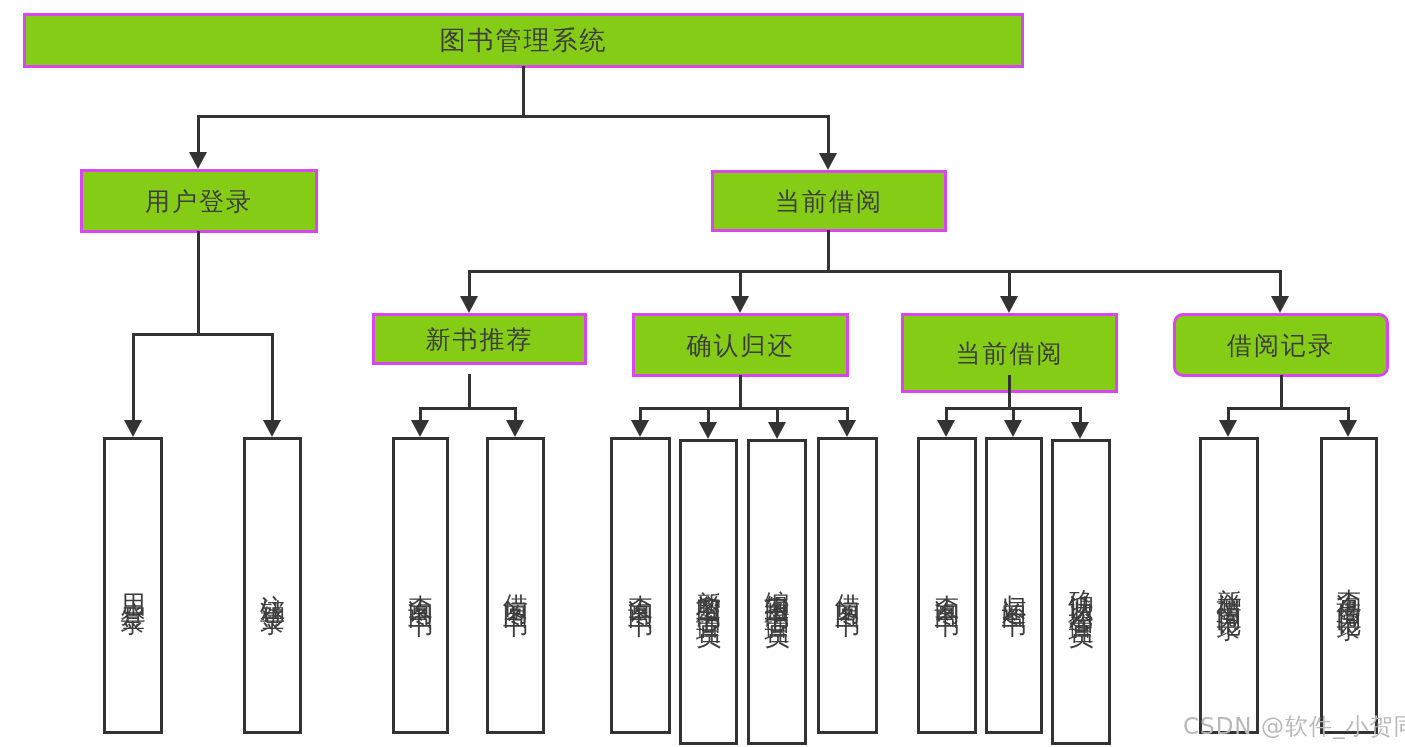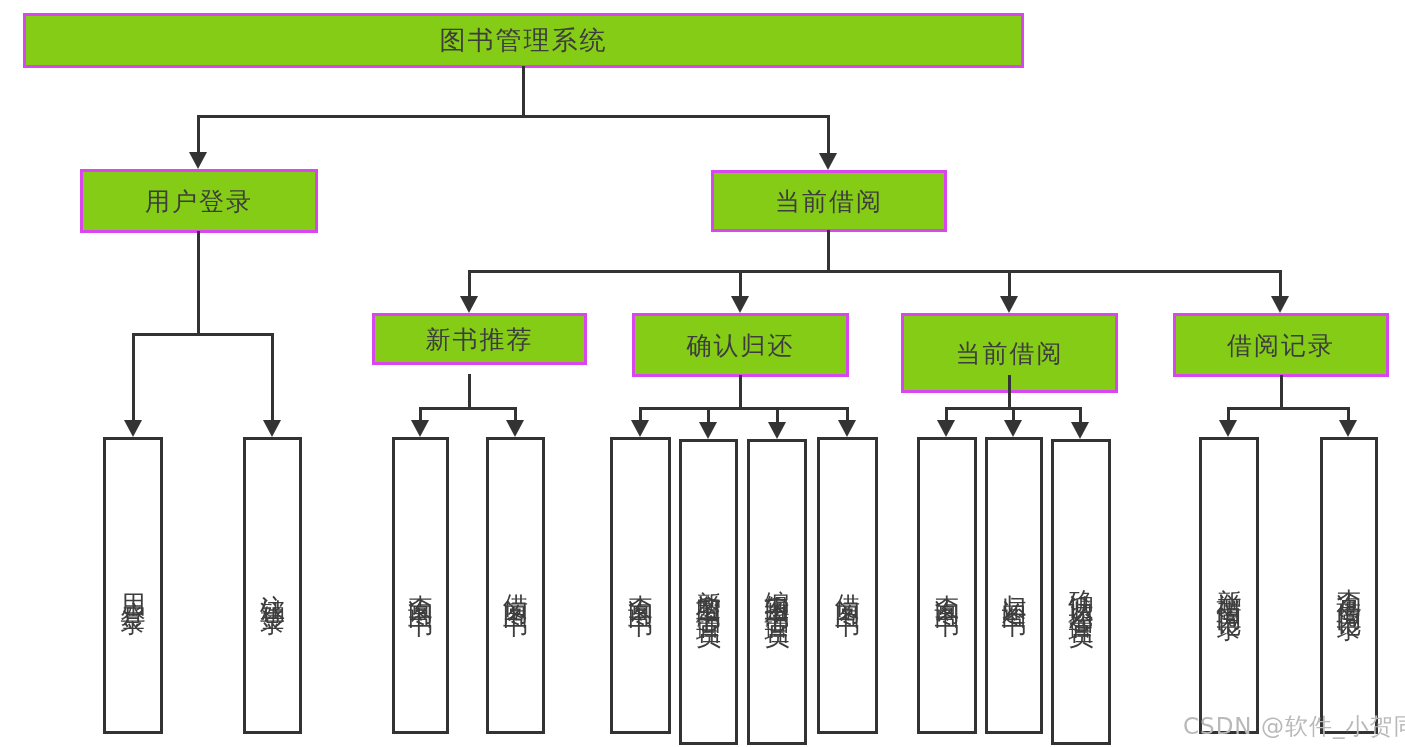--- a/index.html
+++ b/index.html
@@ -80,21 +80,21 @@
 <div id="stage">
 
   <div class="box root-box" style="left:23px; top:13px; width:1001px; height:55px;">图书管理系统</div>
 
   <div class="box" style="left:80px; top:169px; width:238px; height:64px;">用户登录</div>
   <div class="box" style="left:711px; top:170px; width:236px; height:62px;">当前借阅</div>
 
   <div class="box" style="left:372px; top:313px; width:215px; height:52px;">新书推荐</div>
   <div class="box" style="left:632px; top:313px; width:217px; height:64px;">确认归还</div>
   <div class="box" style="left:901px; top:313px; width:217px; height:80px;">当前借阅</div>
-  <div class="box" style="left:1173px; top:313px; width:216px; height:64px;">借阅记录</div>
+  <div class="box" style="left:1173px; top:313px; width:216px; height:64px;border-radius:10px;">借阅记录</div>
 
   <div class="vbox" style="left:103px; top:437px; width:60px; height:297px;">用户登录</div>
   <div class="vbox" style="left:243px; top:437px; width:59px; height:297px;">注销登录</div>
 
   <div class="vbox" style="left:392px; top:437px; width:57px; height:297px;">查询图书</div>
   <div class="vbox" style="left:486px; top:437px; width:59px; height:297px;">借阅图书</div>
 
   <div class="vbox" style="left:610px; top:437px; width:61px; height:297px;">查询图书</div>
   <div class="vbox dense" style="left:679px; top:439px; width:59px; height:306px;">新增图书（管理员）</div>
   <div class="vbox dense" style="left:747px; top:439px; width:60px; height:306px;">编辑图书（管理员）</div>

